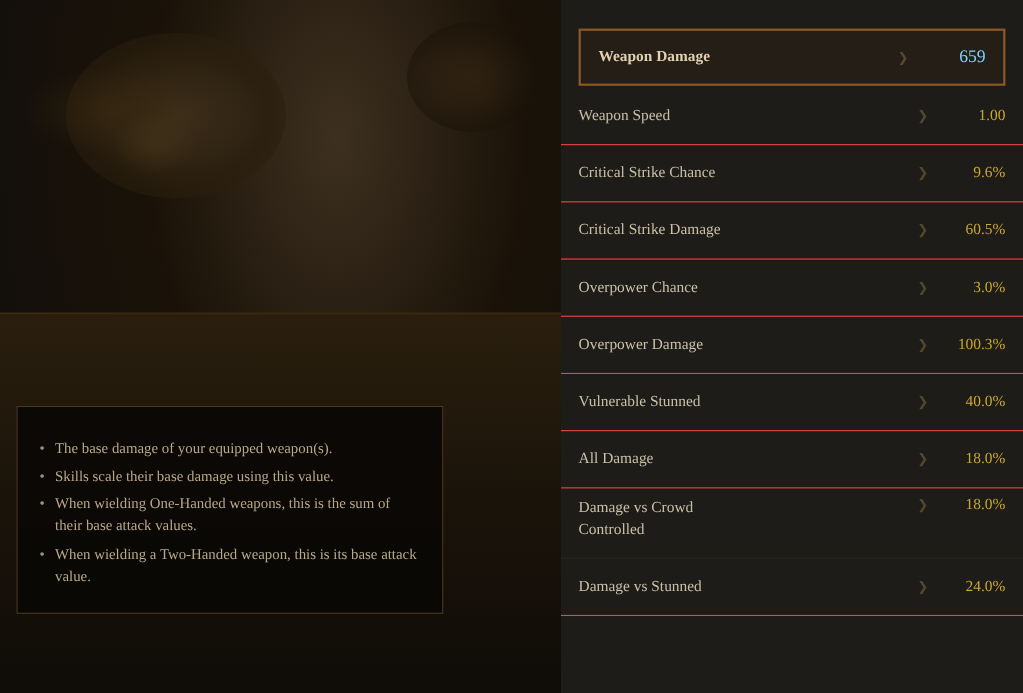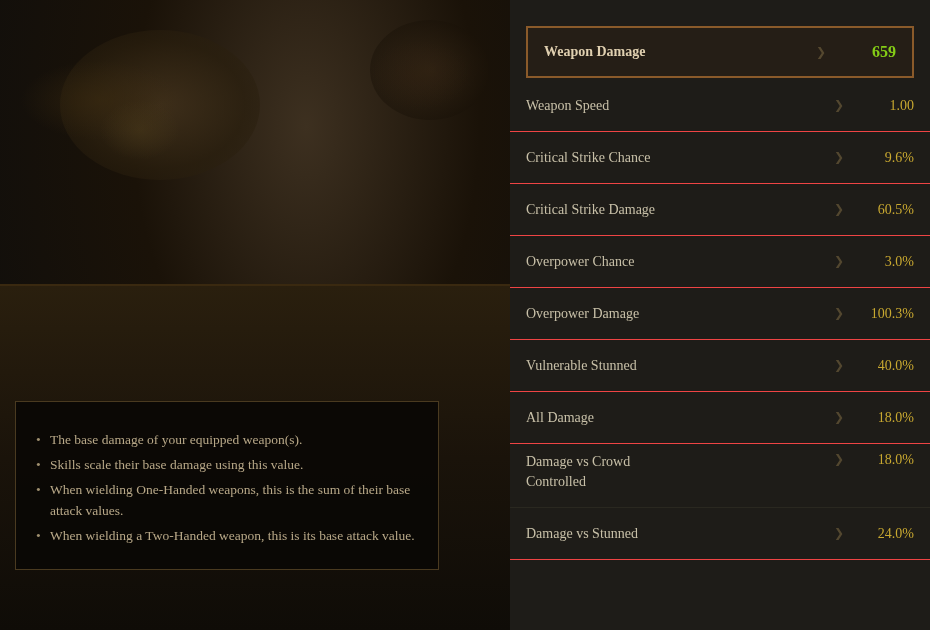--- a/index.html
+++ b/index.html
@@ -54,23 +54,23 @@
       top: 20px; right: 20px;
       width: 120px; height: 100px;
       background: radial-gradient(ellipse, #3a2a18 0%, #1a1208 70%, transparent 100%);
       border-radius: 50%;
       opacity: 0.5;
     }
 
     
     .tooltip-box {
       position: absolute;
-      bottom: 60px;
+      bottom: 72px;
       left: 15px;
-      width: 424px;
+      width: 388px;
       background: rgba(10, 8, 5, 0.92);
       border: 1px solid #4a3a20;
       padding: 18px 20px;
       color: #c8b89a;
     }
 
     .tooltip-title {
       font-size: 16px;
       color: #e8d4a8;
       margin-bottom: 10px;
@@ -154,22 +154,22 @@
       text-align: right;
       font-family: 'Georgia', serif;
     }
 
     .stat-row.highlighted .stat-name {
       color: #e0d0b0;
       font-weight: bold;
     }
 
     .stat-row.highlighted .stat-value {
-      color: #84cc16;
-      font-weight: bold;
+      color: #7dd3fc;
+      font-weight: normal;
       font-size: 16px;
     }
 
     
     .stat-row-tall {
       display: flex;
       align-items: flex-start;
       padding: 8px 16px;
       min-height: 64px;
       border-bottom: 1px solid #2a2820;

